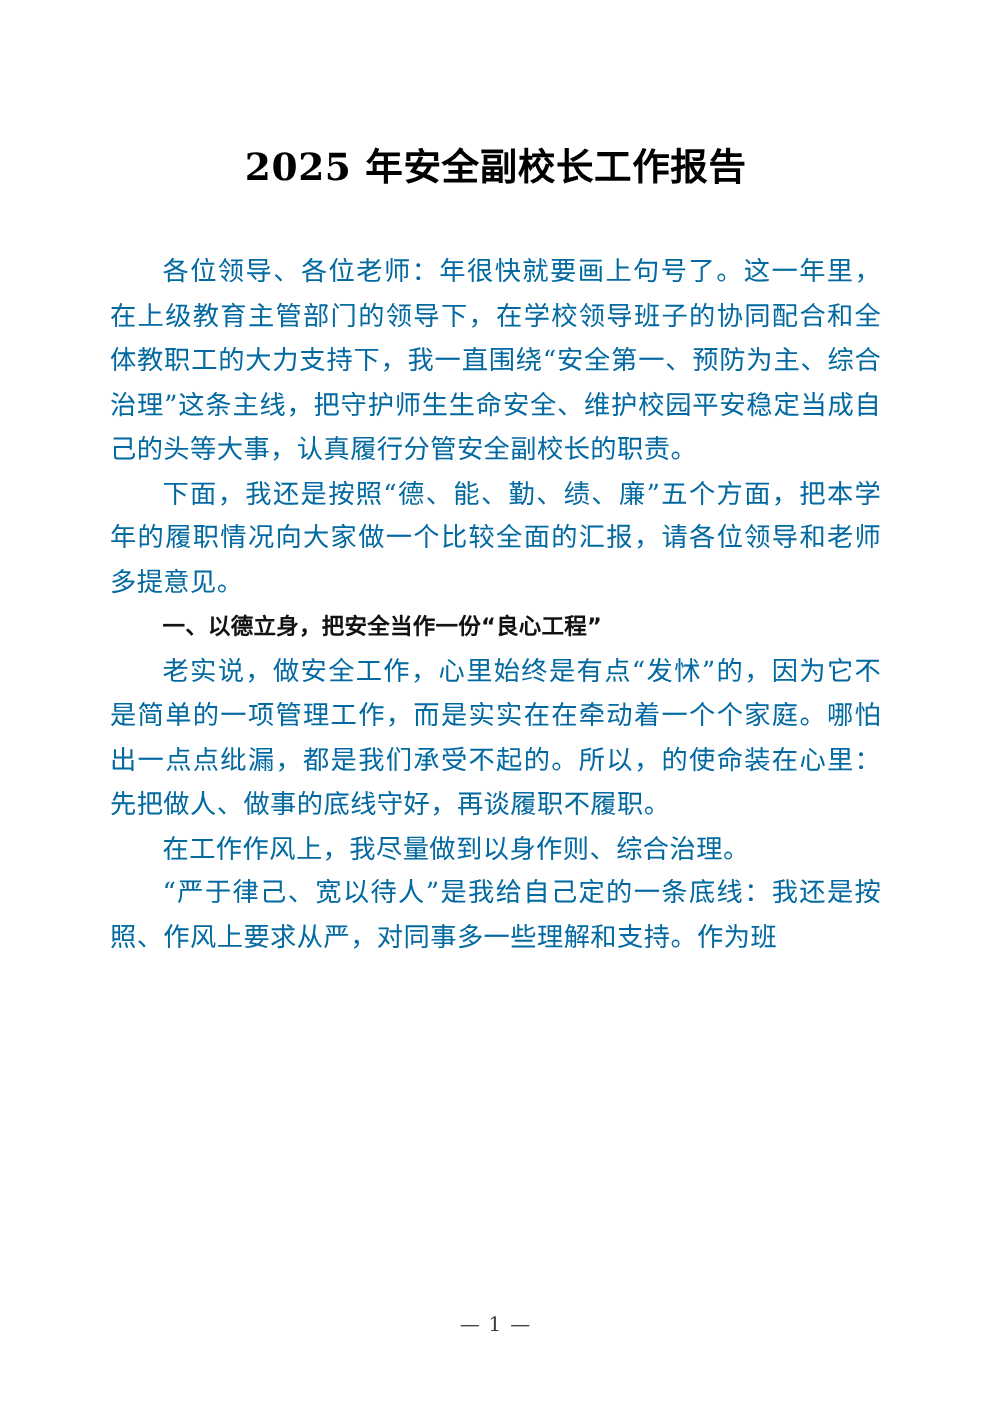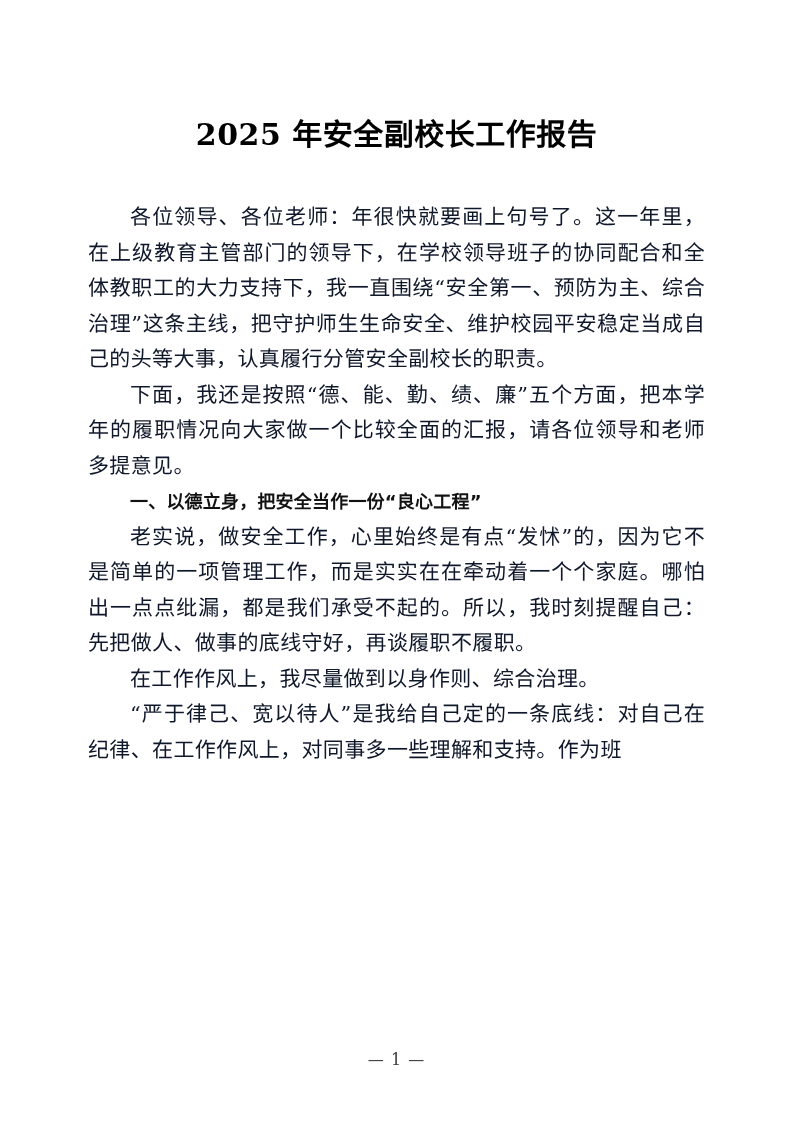--- a/index.html
+++ b/index.html
@@ -46,21 +46,21 @@
     color: #121212;
     margin: 0;
     text-indent: 42px;
     letter-spacing: 0.2px;
   }
 
   .para {
     font-family: "DejaVu Serif", "Liberation Serif", serif;
     font-size: 21px;
     line-height: 35.5px;
-    color: #0f172a;
+    color: #0369a1;
     margin: 0;
     text-indent: 42px;
     text-align: justify;
     text-justify: inter-character;
     letter-spacing: 0.35px;
     word-break: break-all;
   }
 
   .page-footer {
     position: absolute;
@@ -82,24 +82,24 @@
   <div class="doc-body">
 
     <h1 class="doc-title">2025 年安全副校长工作报告</h1>
 
     <p class="para">各位领导、各位老师：年很快就要画上句号了。这一年里，在上级教育主管部门的领导下，在学校领导班子的协同配合和全体教职工的大力支持下，我一直围绕“安全第一、预防为主、综合治理”这条主线，把守护师生生命安全、维护校园平安稳定当成自己的头等大事，认真履行分管安全副校长的职责。</p>
 
     <p class="para">下面，我还是按照“德、能、勤、绩、廉”五个方面，把本学年的履职情况向大家做一个比较全面的汇报，请各位领导和老师多提意见。</p>
 
     <h2 class="section-heading">一、以德立身，把安全当作一份“良心工程”</h2>
 
-    <p class="para">老实说，做安全工作，心里始终是有点“发怵”的，因为它不是简单的一项管理工作，而是实实在在牵动着一个个家庭。哪怕出一点点纰漏，都是我们承受不起的。所以，我时刻提醒自己：先把做人、做事的底线守好，再谈履职不履职。</p>
+    <p class="para">老实说，做安全工作，心里始终是有点“发怵”的，因为它不是简单的一项管理工作，而是实实在在牵动着一个个家庭。哪怕出一点点纰漏，都是我们承受不起的。所以，的使命装在心里：先把做人、做事的底线守好，再谈履职不履职。</p>
 
 
     <p class="para">在工作作风上，我尽量做到以身作则、综合治理。</p>
 
-    <p class="para">“严于律己、宽以待人”是我给自己定的一条底线：对自己在纪律、在工作作风上，对同事多一些理解和支持。作为班</p>
+    <p class="para">“严于律己、宽以待人”是我给自己定的一条底线：我还是按照、作风上要求从严，对同事多一些理解和支持。作为班</p>
 
   </div>
 
   <div class="page-footer">— 1 —</div>
 
 </div>
 
 </body></html>

